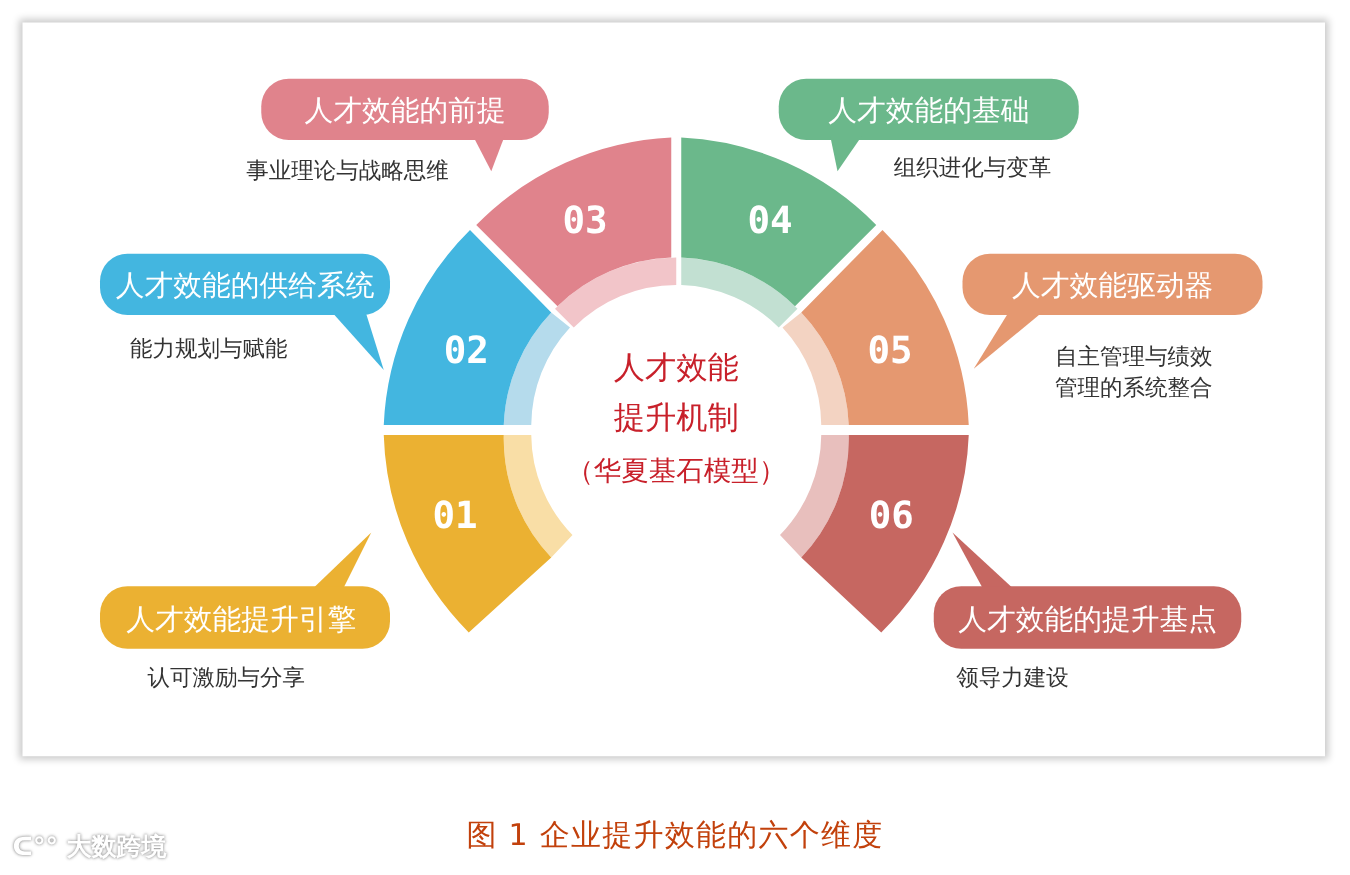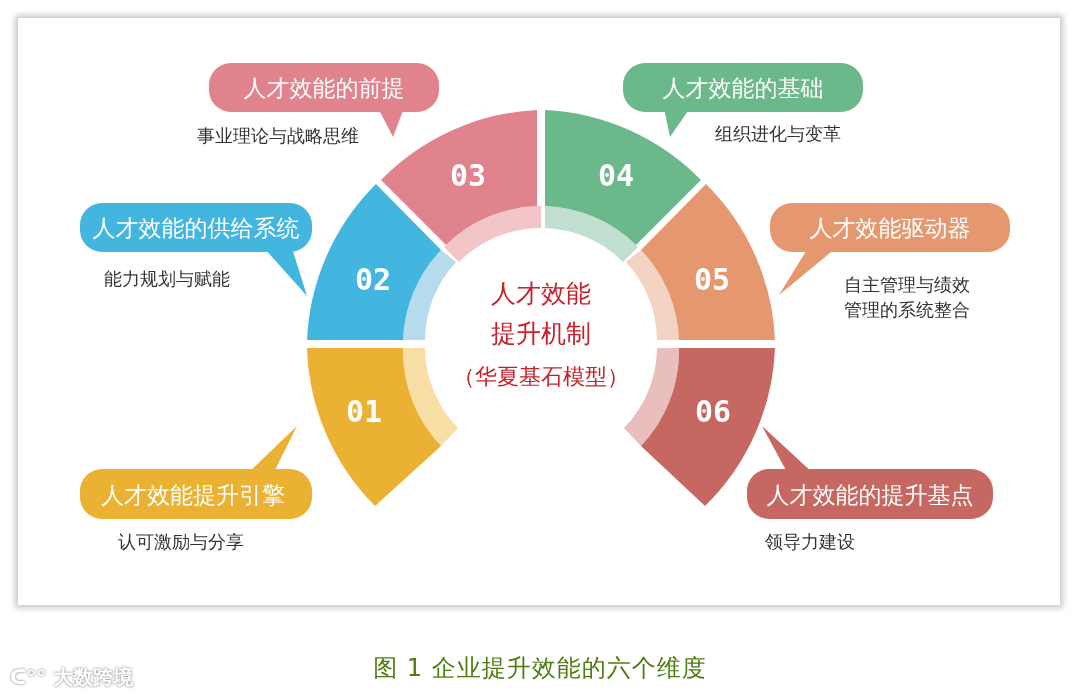--- a/index.html
+++ b/index.html
@@ -5,21 +5,21 @@
   html, body { margin:0; padding:0; }
   body { width:1080px; height:700px; background:#ffffff; position:relative; overflow:hidden;
          font-family:"DejaVu Sans","Liberation Sans",sans-serif; }
   .card { position:absolute; left:18px; top:18px; width:1042px; height:587px; background:#fff;
           box-shadow: 0 0 6px 3px rgba(0,0,0,0.22); }
   svg.diagram { position:absolute; left:0; top:0; width:1080px; height:700px; }
   .bubble-text { font-size:23px; fill:#ffffff; }
   .desc-text { font-size:18px; fill:#333333; }
   .num-text { font-size:30px; fill:#ffffff; font-weight:bold; font-family:"DejaVu Sans Mono","Liberation Mono",monospace; }
   .center-text { font-size:25px; fill:#c8202a; }
-  .caption { position:absolute; left:0; width:1080px; top:652px; text-align:center; font-size:24px; color:#4d7c0f; letter-spacing:1px; }
+  .caption { position:absolute; left:0; width:1080px; top:652px; text-align:center; font-size:24px; color:#c2410c; letter-spacing:1px; }
   .watermark { position:absolute; left:10px; top:664px; font-size:20px; color:#ffffff; font-weight:bold;
                text-shadow: 0 0 2px #9a9a9a, 0 0 3px #b0b0b0; }
 </style>
 </head>
 <body>
 
 <div class="card"></div>
 
 <svg class="diagram" viewBox="0 0 1080 700">
 

